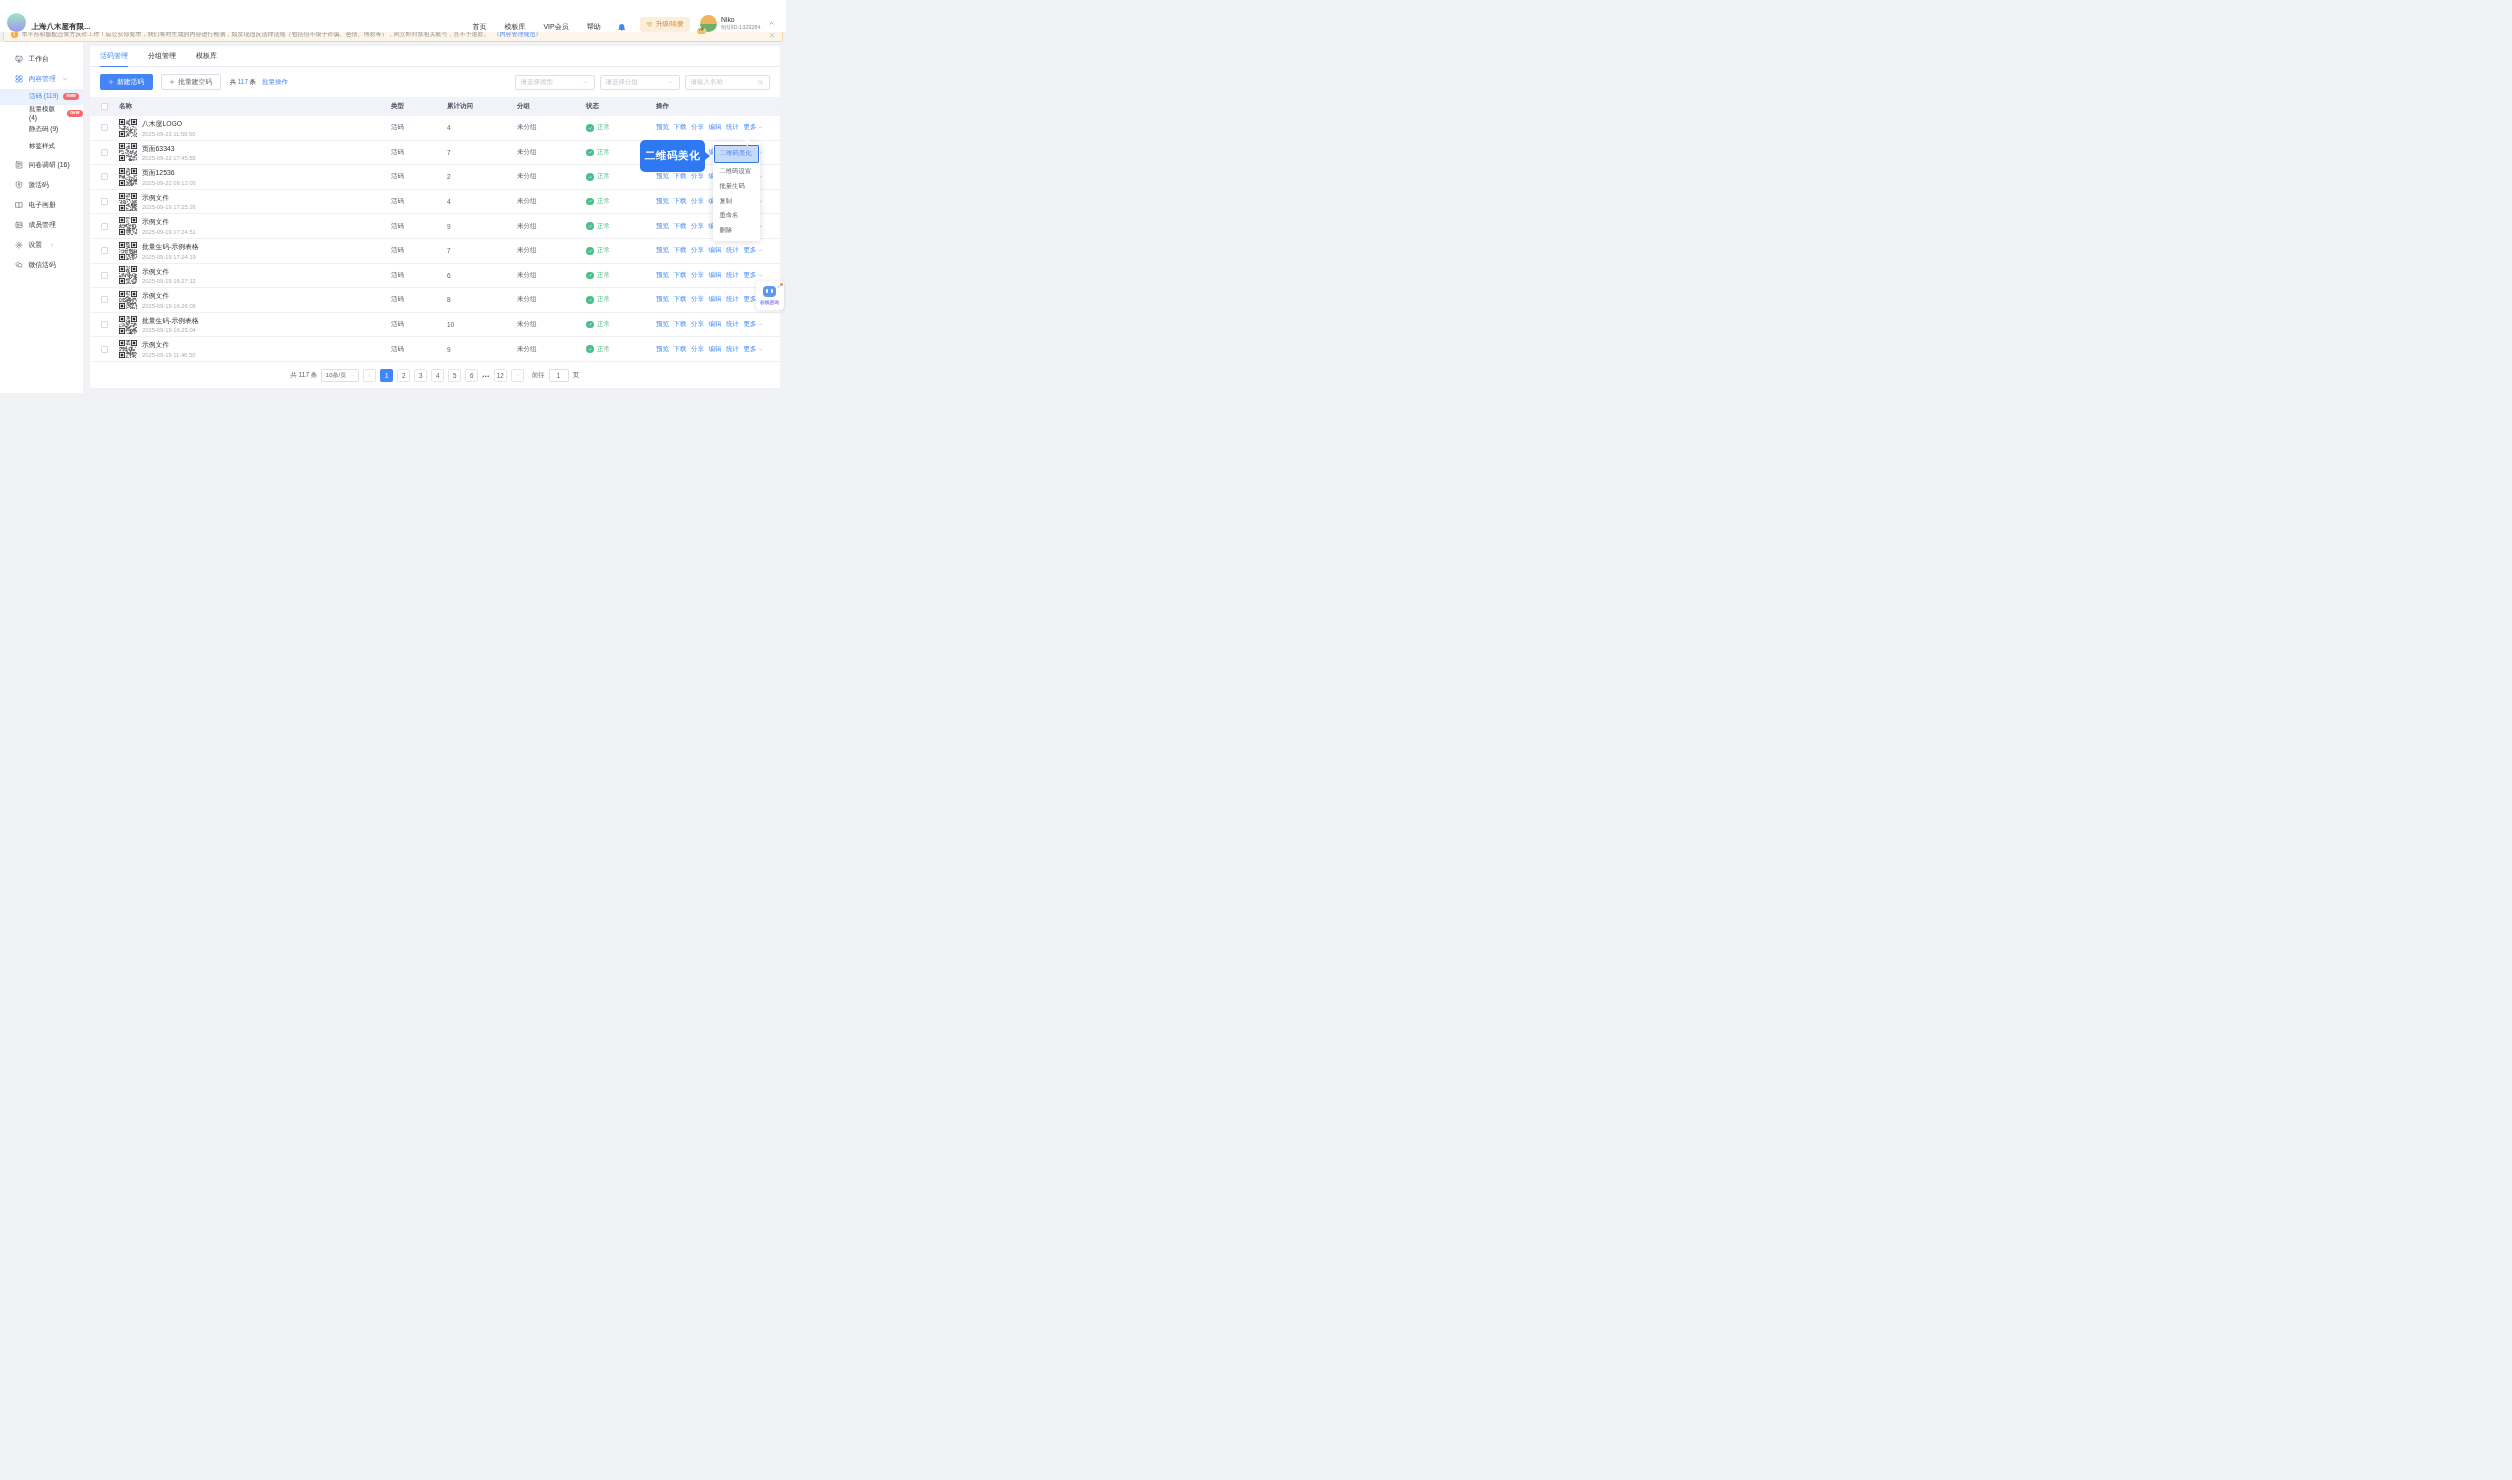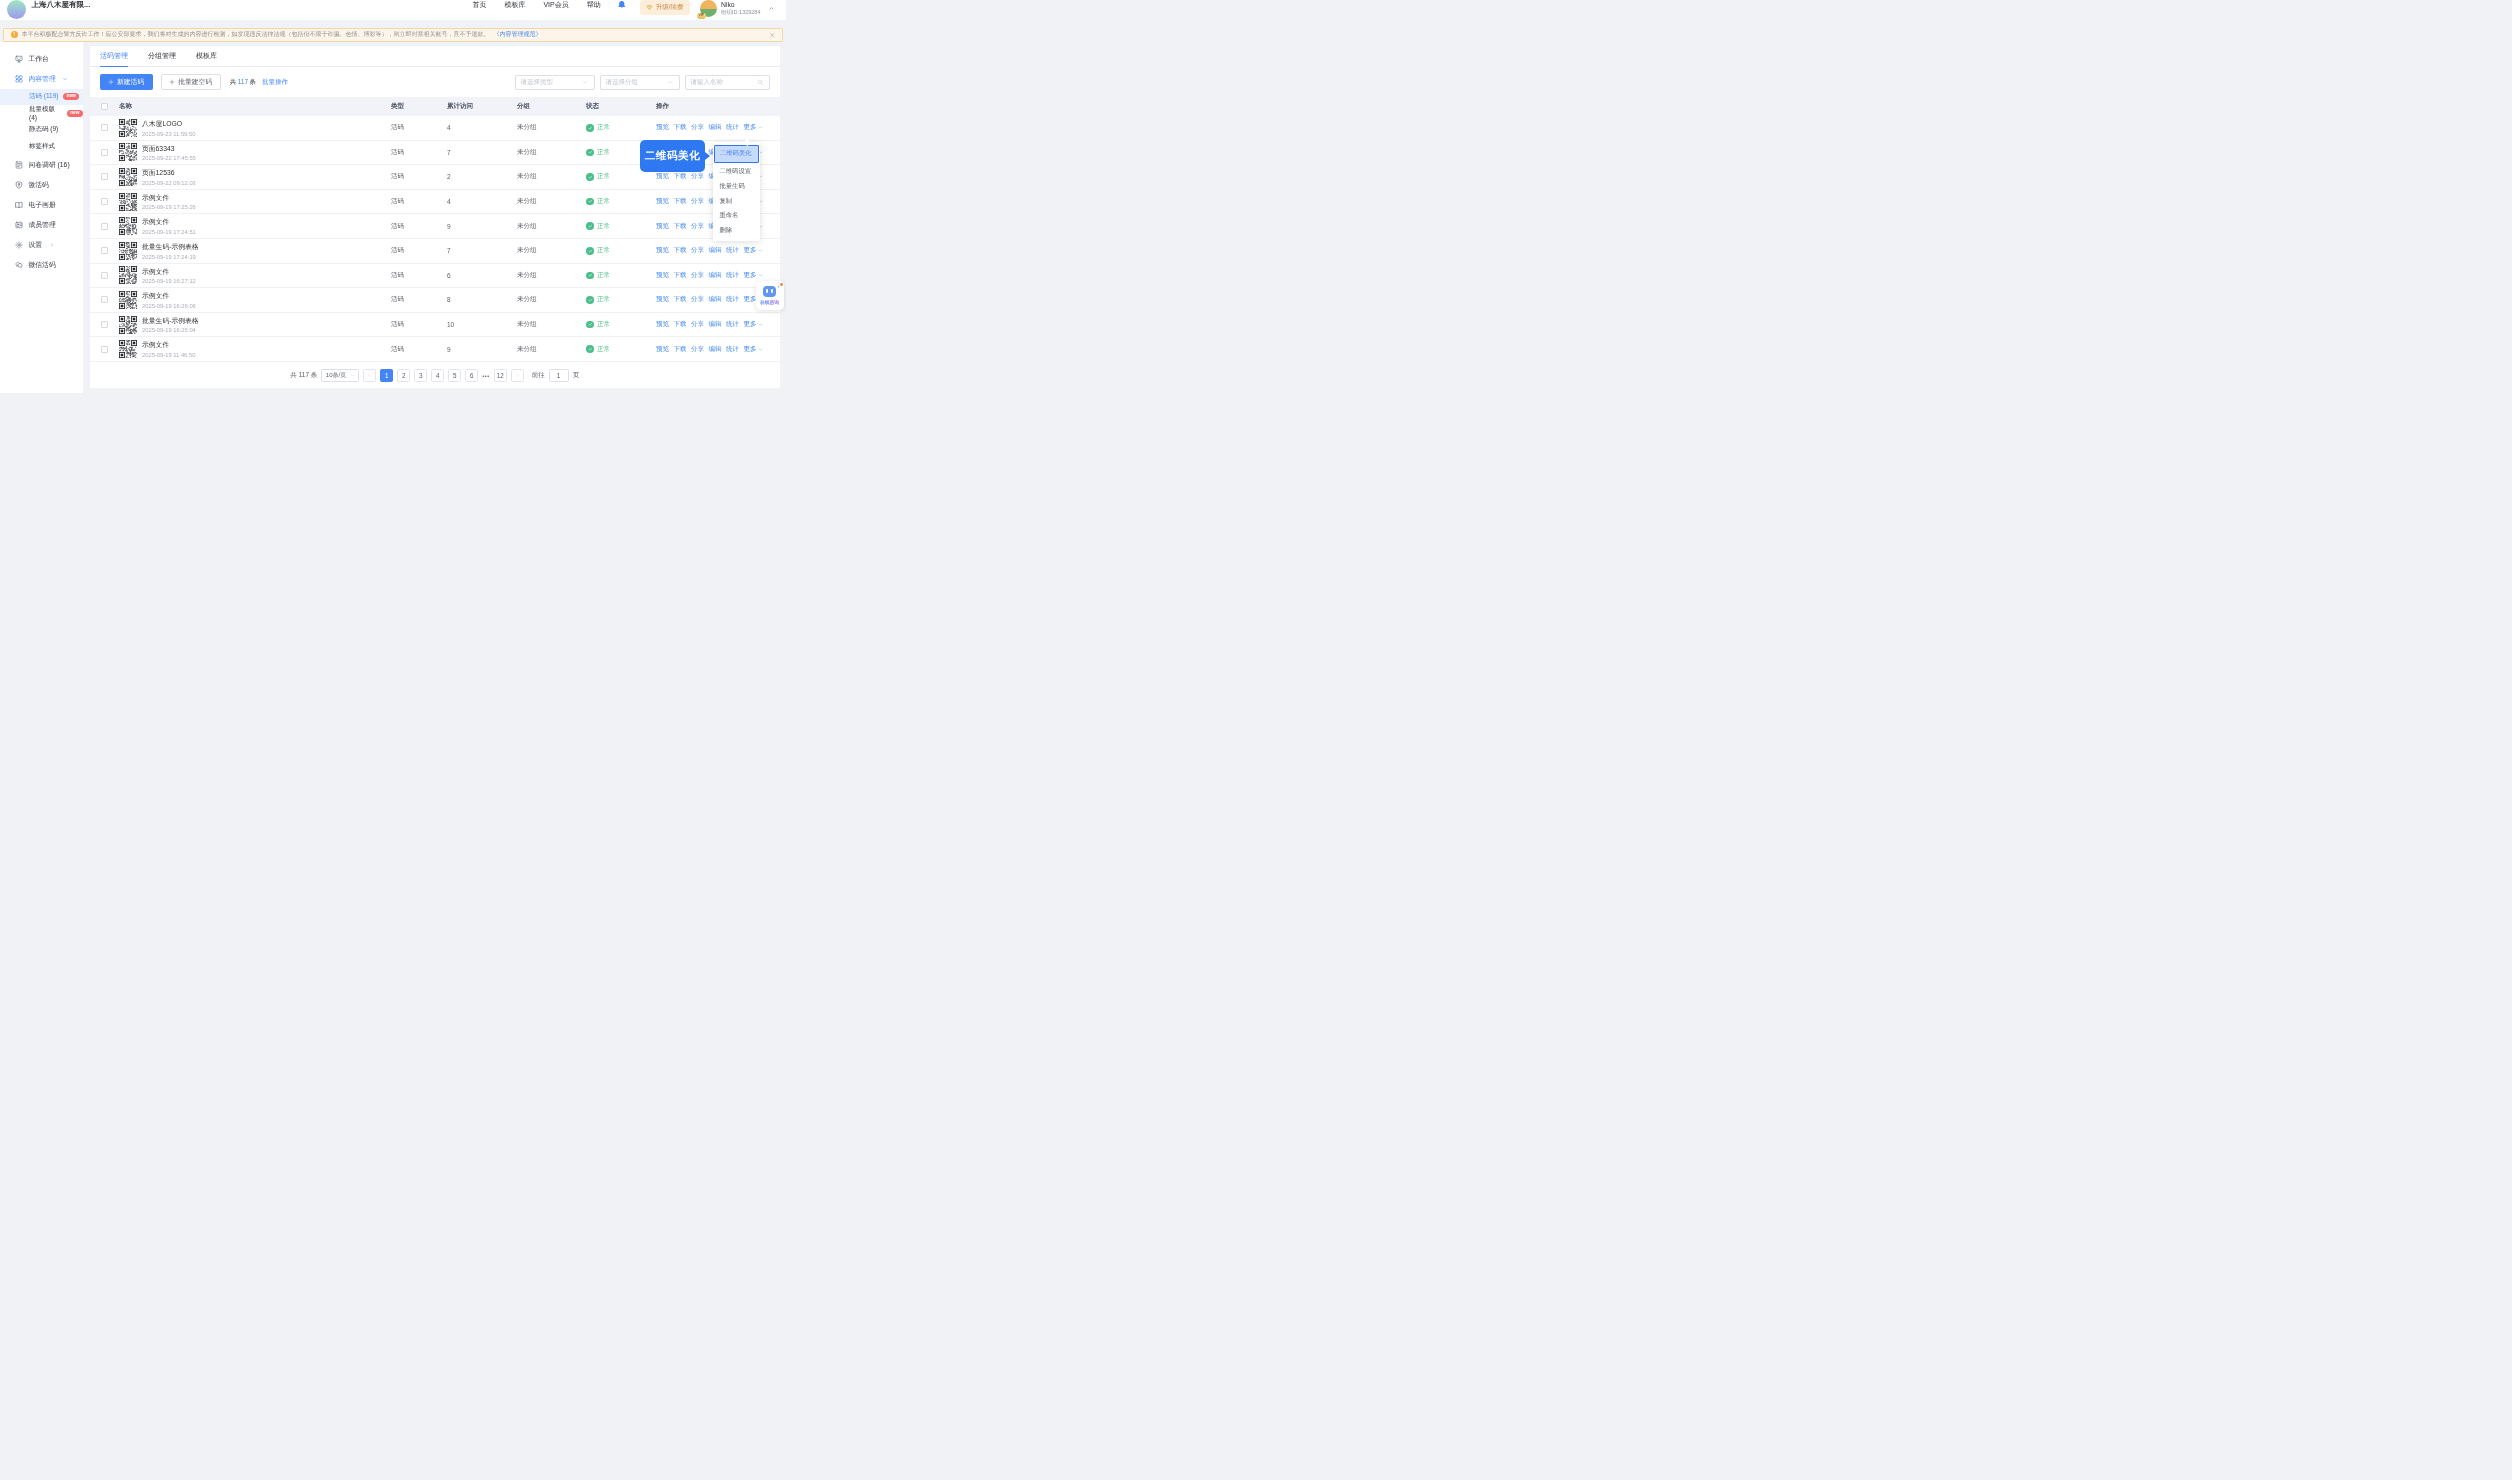--- a/index.html
+++ b/index.html
@@ -3,21 +3,21 @@
 <meta charset="utf-8">
 <style>
   *{margin:0;padding:0;box-sizing:border-box;font-family:"Liberation Sans","DejaVu Sans",sans-serif;}
   html,body{width:786px;height:393px;}
   body{position:relative;background:#F0F2F5;overflow:hidden;color:#303133;}
   svg{display:block}
   .icn{width:8px;height:8px;flex:none}
   .icn svg{width:100%;height:100%;stroke:currentColor;fill:none;stroke-width:1.2;stroke-linecap:round;stroke-linejoin:round}
 
   
-  .header{position:absolute;top:0;left:0;right:0;height:20px;background:#fff;display:flex;align-items:flex-start;padding:0 11px 0 7px;z-index:40;}
+  .header{position:absolute;top:0;left:0;right:0;height:32px;background:#fff;display:flex;align-items:flex-end;padding:0 11px 0 7px;z-index:40;}
   .logo{width:19px;height:19px;border-radius:50%;background:linear-gradient(180deg,#9FE7C4,#9C98F0);flex:none}
   .company{margin-left:5.5px;font-size:7.5px;font-weight:700;color:#2E3138;}
   .nav{display:flex;gap:18px;margin-left:auto;font-size:7px;color:#2E3138;align-items:center}
   .nav div{cursor:pointer}
   .bell{width:9.5px;height:9.5px;margin:0 14px 0 16px;color:#4385F5;cursor:pointer}
   .upgrade{height:15px;border-radius:3px;background:#FBEEDB;color:#C98A45;font-size:6.5px;display:flex;align-items:center;gap:2.5px;padding:0 6px;cursor:pointer;flex:none}
   .upgrade .icn{width:7px;height:7px}
   .userbox{display:flex;align-items:center;margin-left:10px;gap:4.5px;cursor:pointer}
   .avatar{width:17px;height:17px;border-radius:50%;background:linear-gradient(180deg,#F0B35E 0 54%,#6FAF6C 54% 100%);position:relative;flex:none}
   .vip{position:absolute;left:-3px;bottom:-1.5px;background:linear-gradient(180deg,#F8E1A1,#E2B65A);color:#82621E;font-size:3.5px;font-weight:700;padding:0.8px 2px;border-radius:3.5px;line-height:1;}

